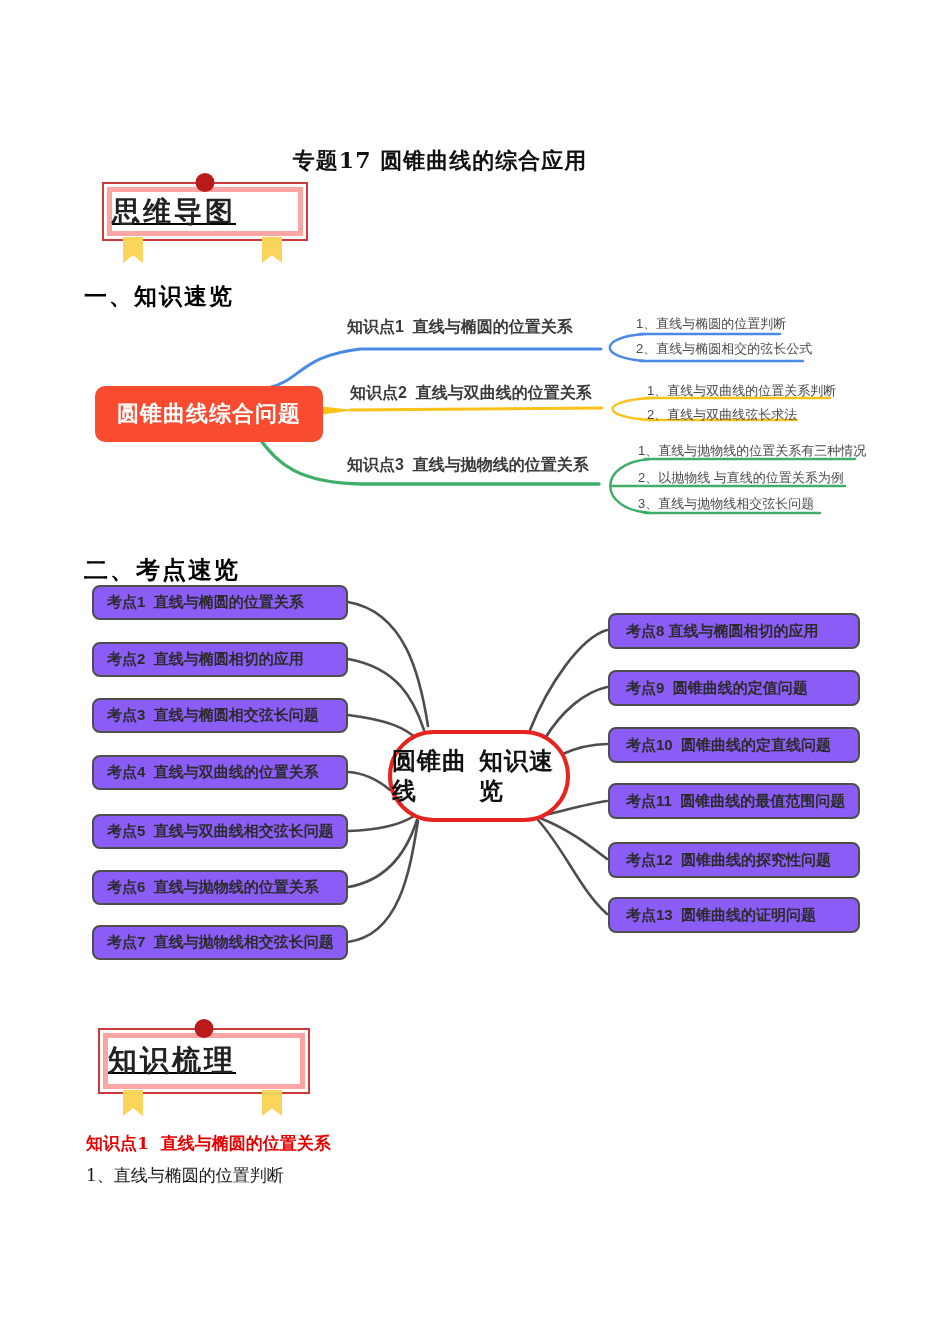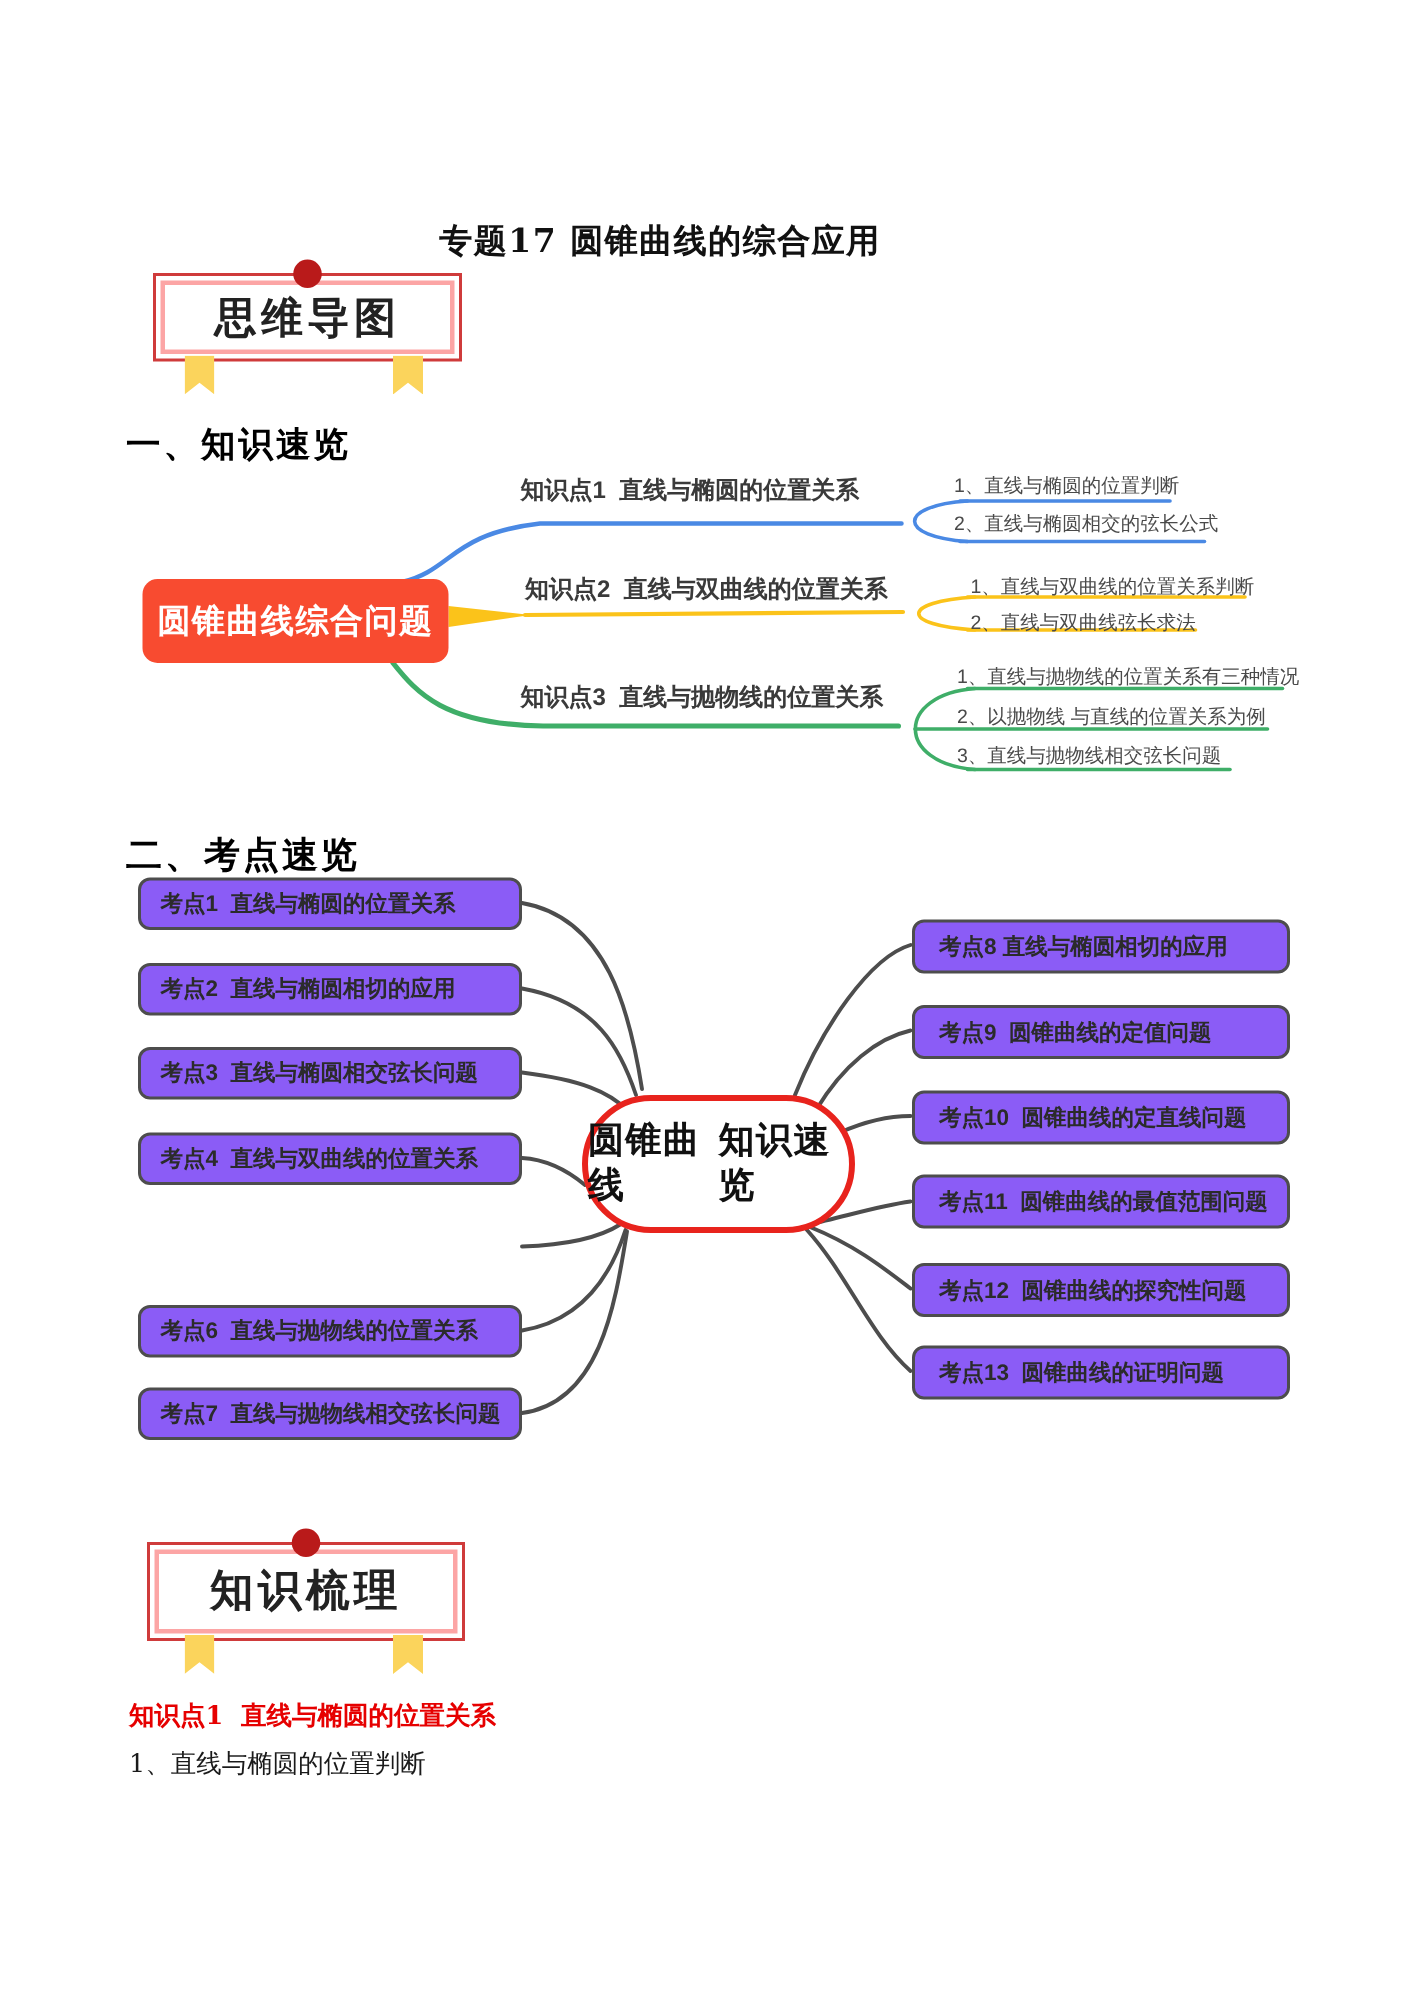--- a/index.html
+++ b/index.html
@@ -13,31 +13,31 @@
   .doc-title{left:0;top:123px;width:880px;text-align:center;
     font-family:"DejaVu Serif","Liberation Serif",serif;
     font-size:22px;font-weight:700;color:#111;letter-spacing:1px;margin-top:23px;}
 
   
   .sec-h{font-size:23px;font-weight:600;color:#000;letter-spacing:2px;}
 
   
   .badge{position:absolute;z-index:5;}
   .badge-outer{position:absolute;inset:0;border:2px solid #cf3b3b;padding:3px;}
-  .badge-inner{width:100%;height:100%;border:3px solid #fca5a5;
-    display:flex;align-items:center;justify-content:center;}
+  .badge-inner{width:100%;height:100%;border:5px solid #fca5a5;
+    display:flex;align-items:center;text-decoration:underline;}
   .badge-text{font-weight:700;color:#222;letter-spacing:3px;}
   .badge-dot{position:absolute;top:-9px;left:50%;transform:translateX(-50%);
     width:19px;height:19px;border-radius:50%;background:#b91a1a;z-index:6;}
   .ribbon{position:absolute;width:20px;height:26px;background:#fbd45c;bottom:-22px;z-index:6;
     clip-path:polygon(0 0,100% 0,100% 100%,50% 70%,0 100%);}
 
   
   .map-svg{position:absolute;left:0;z-index:1;}
-  .root1{left:95px;top:386px;width:204px;height:56px;background:#f84b30;border-radius:10px;
+  .root1{left:95px;top:386px;width:228px;height:56px;background:#f84b30;border-radius:10px;
     display:flex;align-items:center;justify-content:center;z-index:2;
     color:#fff;font-size:22px;font-weight:700;letter-spacing:1px;}
   .branch-label{position:absolute;font-size:16px;font-weight:700;color:#3a3a3a;white-space:pre;z-index:2;}
   .leaf{position:absolute;font-size:13px;color:#4a4a4a;white-space:pre;z-index:2;}
 
   
   .kbox{position:absolute;background:#8b5cf6;border:2px solid #4d4d4d;border-radius:8px;
     display:flex;align-items:center;font-weight:700;font-size:15px;color:#2b2b2b;
     white-space:pre;z-index:2;}
   .kbox.l{left:92px;width:256px;height:35px;padding-left:13px;}
@@ -129,20 +129,21 @@
       <path d="M540,236 C560,232 585,224 607,221"></path>
       <path d="M540,238 C570,250 590,266 607,279"></path>
       <path d="M538,240 C565,270 580,310 607,334"></path>
     </g>
   </svg>
 
   <div class="kbox l" style="top:585px;">考点1  直线与椭圆的位置关系</div>
   <div class="kbox l" style="top:642px;">考点2  直线与椭圆相切的应用</div>
   <div class="kbox l" style="top:698px;">考点3  直线与椭圆相交弦长问题</div>
   <div class="kbox l" style="top:755px;">考点4  直线与双曲线的位置关系</div>
+  <div class="kbox l" style="top:814px;">考点5  直线与双曲线相交弦长问题</div>
   <div class="kbox l" style="top:870px;">考点6  直线与抛物线的位置关系</div>
   <div class="kbox l" style="top:925px;">考点7  直线与抛物线相交弦长问题</div>
 
   <div class="kbox r" style="top:613px;">考点8 直线与椭圆相切的应用</div>
   <div class="kbox r" style="top:670px;">考点9  圆锥曲线的定值问题</div>
   <div class="kbox r" style="top:727px;">考点10  圆锥曲线的定直线问题</div>
   <div class="kbox r" style="top:783px;">考点11  圆锥曲线的最值范围问题</div>
   <div class="kbox r" style="top:842px;">考点12  圆锥曲线的探究性问题</div>
   <div class="kbox r" style="top:897px;">考点13  圆锥曲线的证明问题</div>
 

